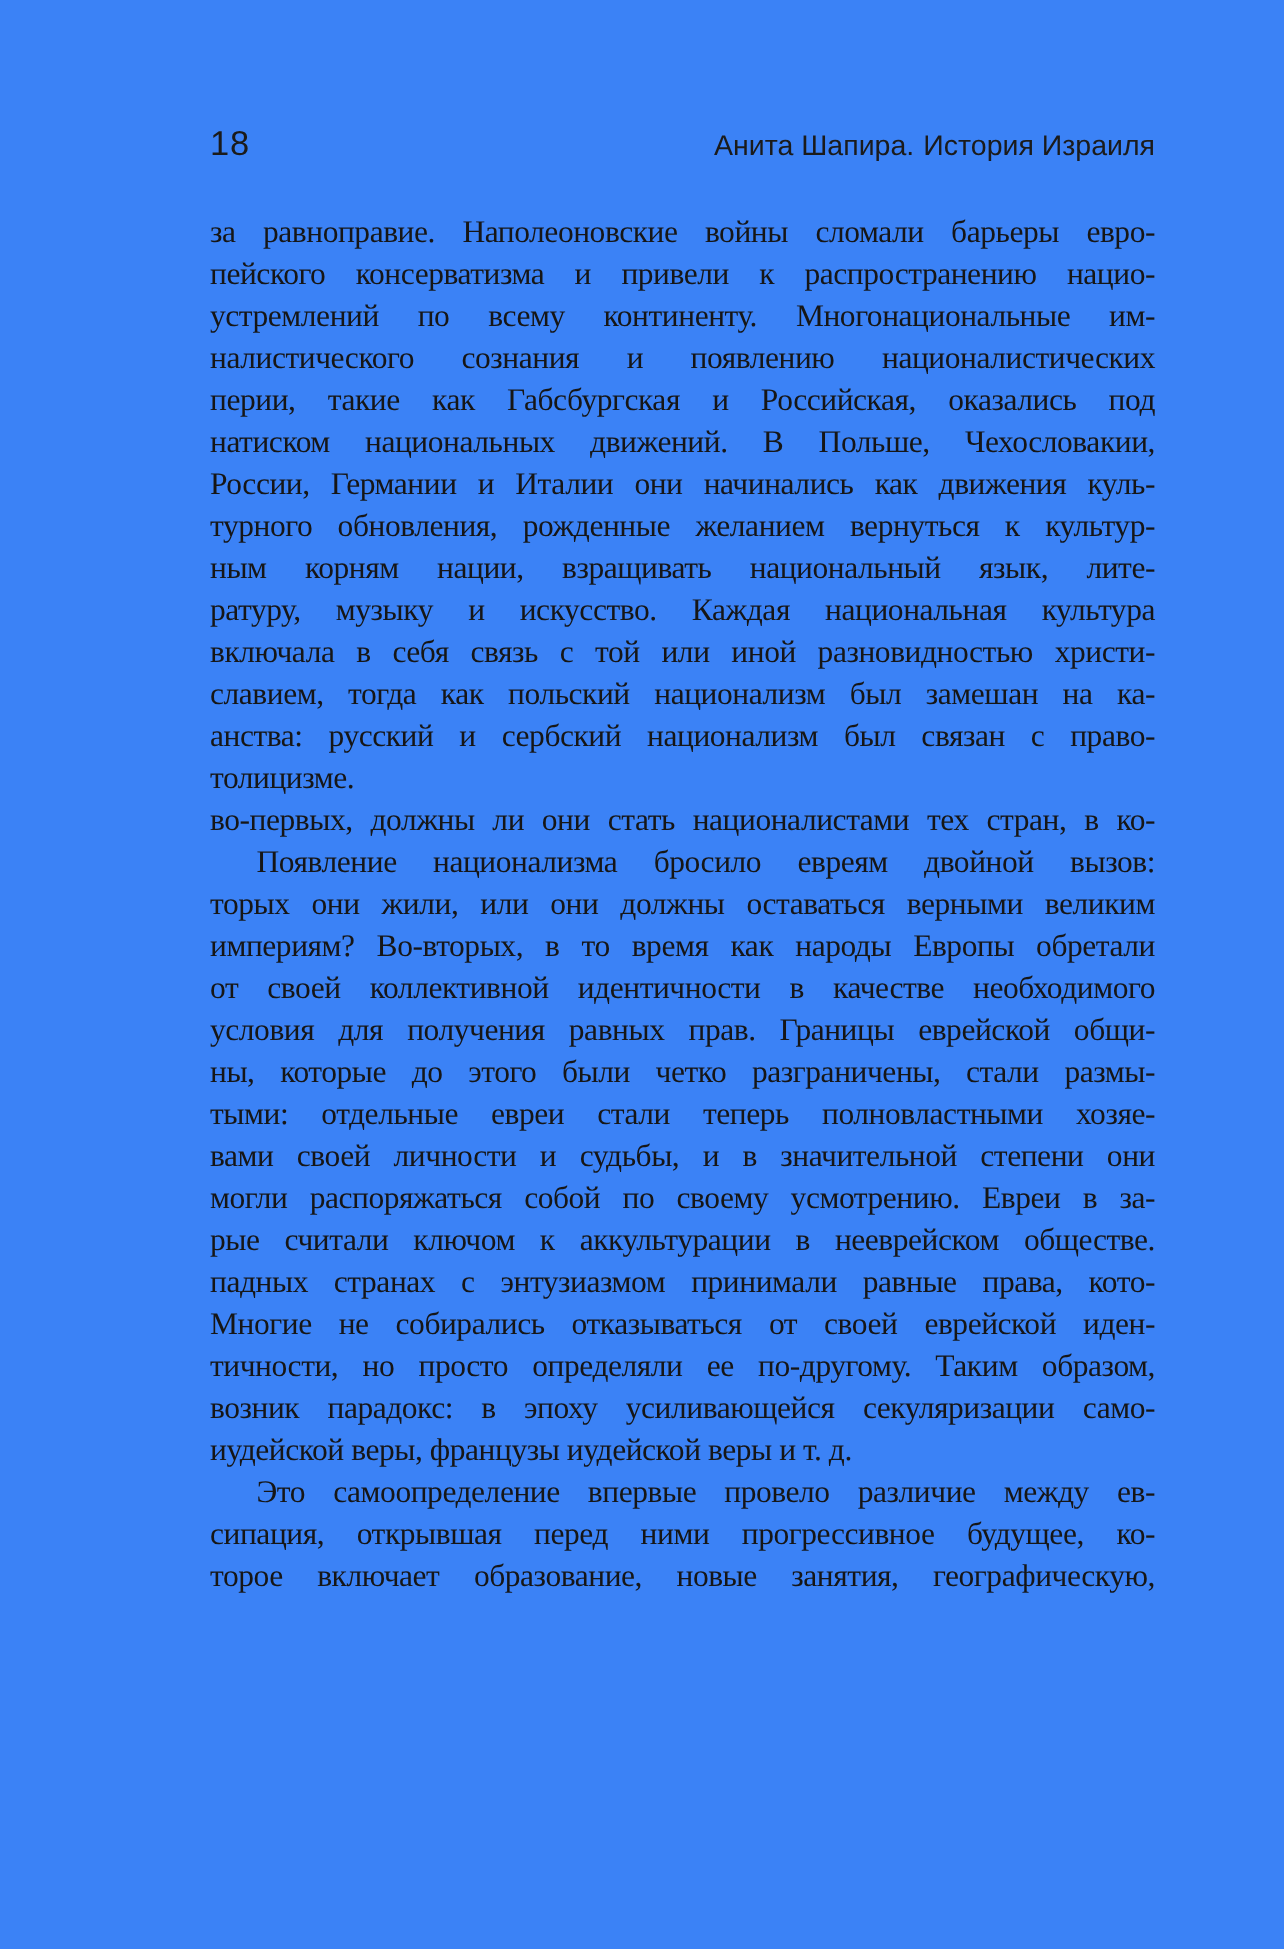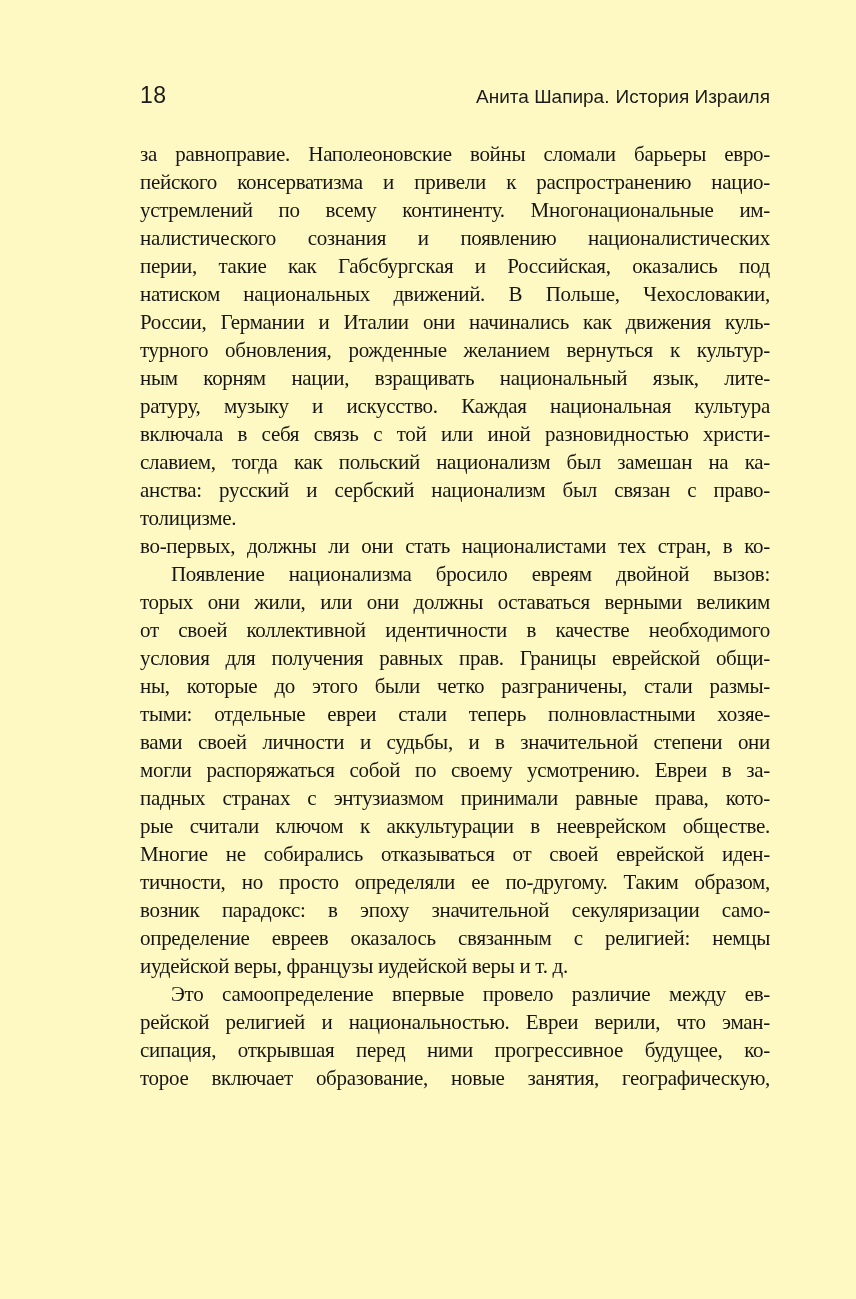--- a/index.html
+++ b/index.html
@@ -8,21 +8,21 @@
     width: 856px;
     height: 1299px;
     position: relative;
     font-family: "Liberation Serif", "DejaVu Serif", serif;
   }
   .page {
     position: absolute;
     left: 0; top: 0;
     width: 856px;
     height: 1299px;
-    background: #fef9c3;
+    background: #3b82f6;
     overflow: hidden;
   }
   .running-head {
     position: absolute;
     left: 140px;
     top: 84px;
     width: 630px;
     display: flex;
     justify-content: space-between;
     align-items: baseline;
@@ -94,35 +94,34 @@
         <div class="line">ратуру, музыку и искусство. Каждая национальная культура</div>
         <div class="line">включала в себя связь с той или иной разновидностью христи-</div>
         <div class="line">славием, тогда как польский национализм был замешан на ка-</div>
         <div class="line">анства: русский и сербский национализм был связан с право-</div>
         <div class="line flush">толицизме.</div>
       </div>
       <div class="paragraph">
         <div class="line">во-первых, должны ли они стать националистами тех стран, в ко-</div>
         <div class="line indent">Появление национализма бросило евреям двойной вызов:</div>
         <div class="line">торых они жили, или они должны оставаться верными великим</div>
+        <div class="line">империям? Во-вторых, в то время как народы Европы обретали</div>
         <div class="line">от своей коллективной идентичности в качестве необходимого</div>
         <div class="line">условия для получения равных прав. Границы еврейской общи-</div>
         <div class="line">ны, которые до этого были четко разграничены, стали размы-</div>
         <div class="line">тыми: отдельные евреи стали теперь полновластными хозяе-</div>
         <div class="line">вами своей личности и судьбы, и в значительной степени они</div>
         <div class="line">могли распоряжаться собой по своему усмотрению. Евреи в за-</div>
+        <div class="line">рые считали ключом к аккультурации в нееврейском обществе.</div>
         <div class="line">падных странах с энтузиазмом принимали равные права, кото-</div>
-        <div class="line">рые считали ключом к аккультурации в нееврейском обществе.</div>
         <div class="line">Многие не собирались отказываться от своей еврейской иден-</div>
         <div class="line">тичности, но просто определяли ее по-другому. Таким образом,</div>
-        <div class="line">возник парадокс: в эпоху значительной секуляризации само-</div>
-        <div class="line">определение евреев оказалось связанным с религией: немцы</div>
+        <div class="line">возник парадокс: в эпоху усиливающейся секуляризации само-</div>
         <div class="line flush">иудейской веры, французы иудейской веры и т. д.</div>
       </div>
       <div class="paragraph">
         <div class="line indent">Это самоопределение впервые провело различие между ев-</div>
-        <div class="line">рейской религией и национальностью. Евреи верили, что эман-</div>
         <div class="line">сипация, открывшая перед ними прогрессивное будущее, ко-</div>
         <div class="line">торое включает образование, новые занятия, географическую,</div>
       </div>
     </div>
 
 </div>
 
 </body></html>

